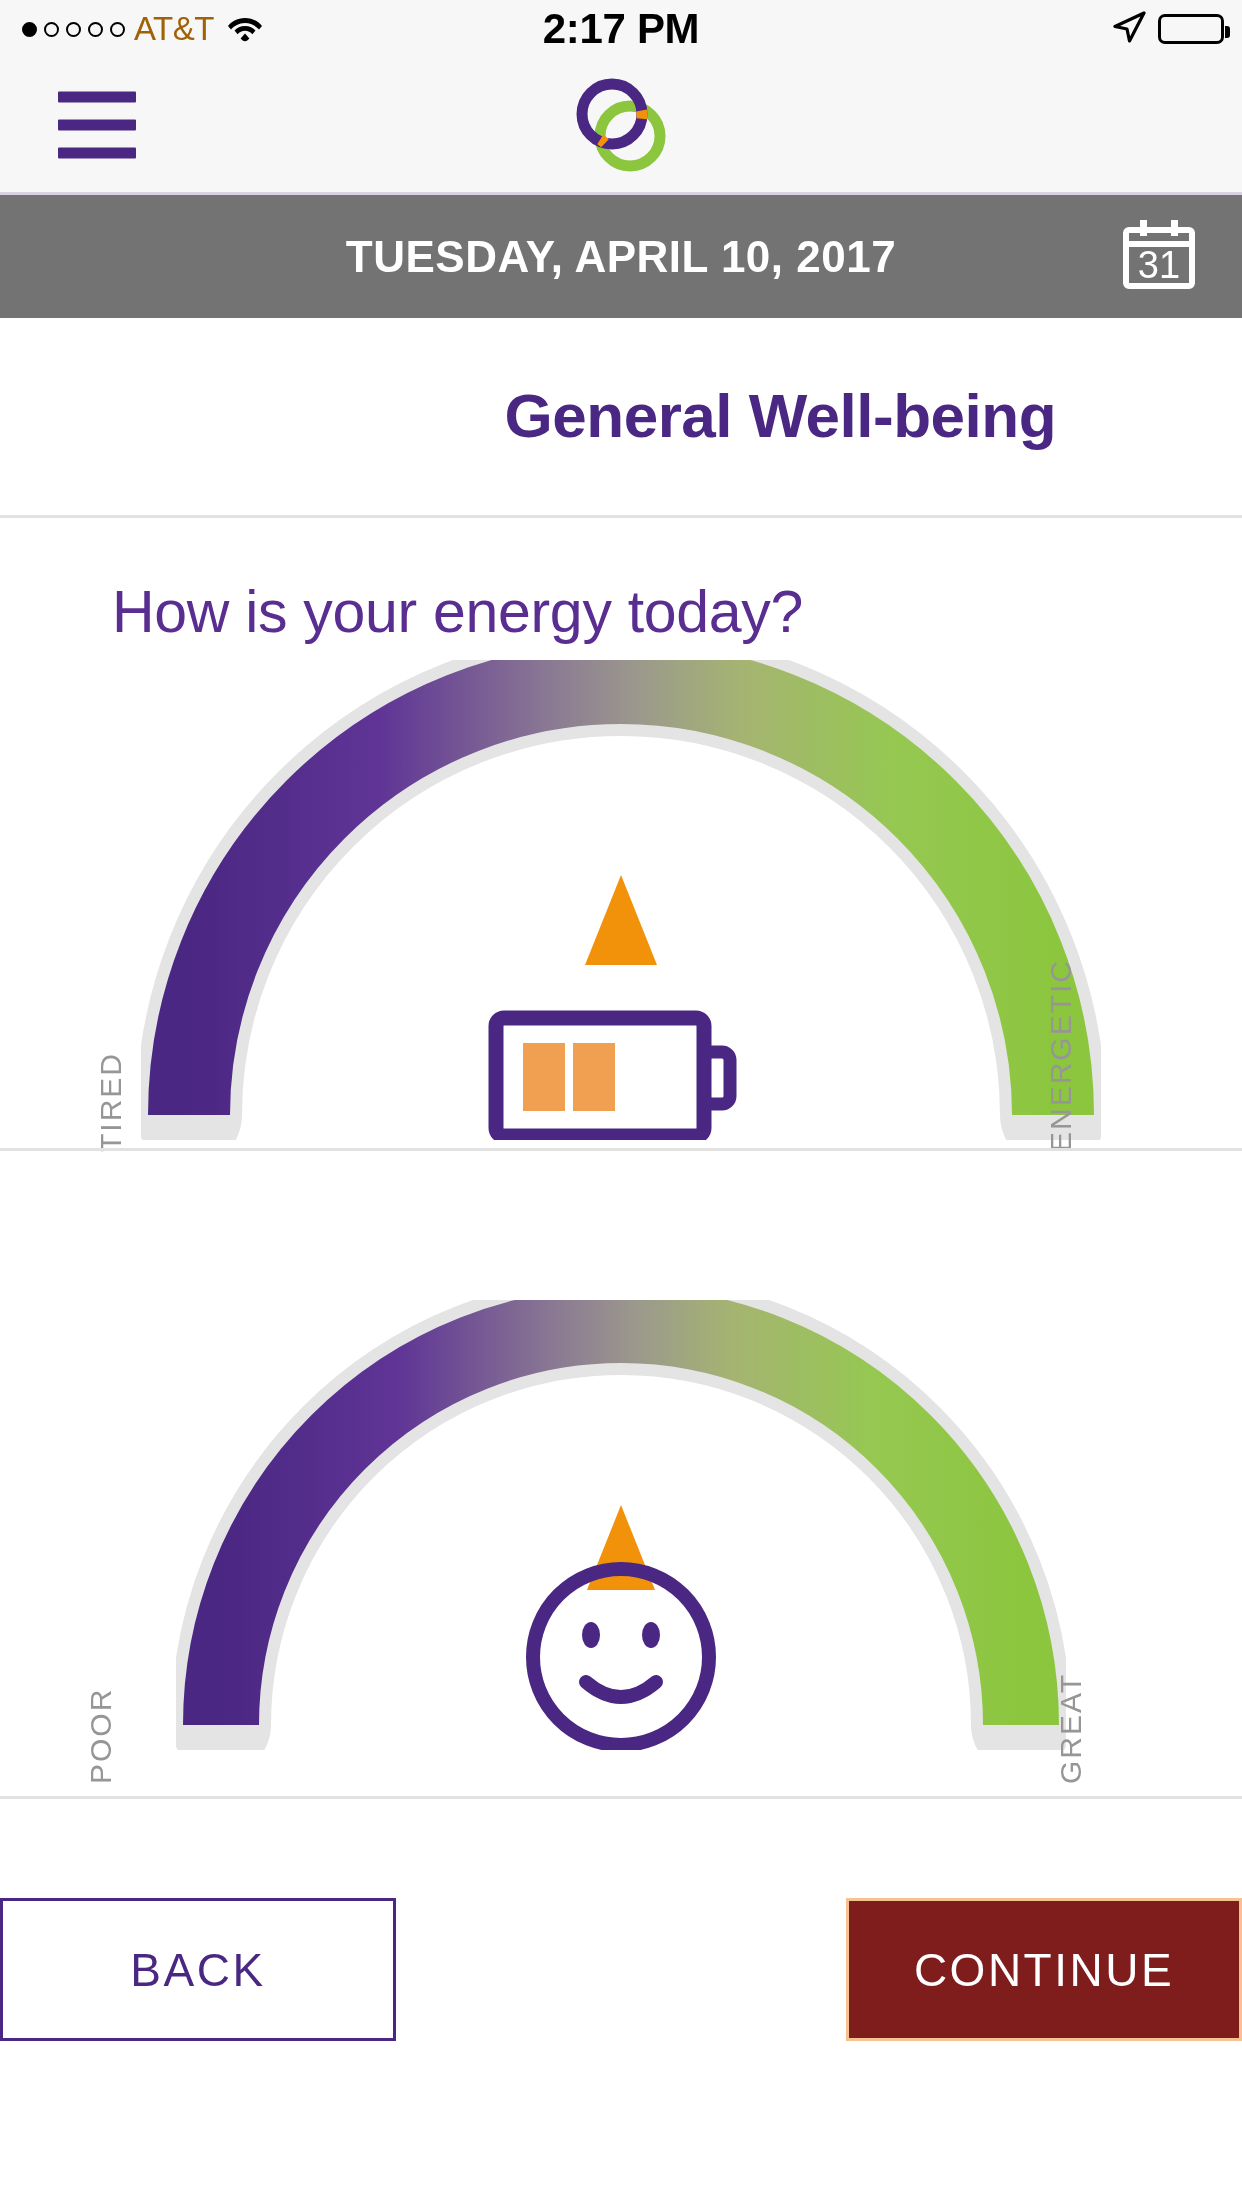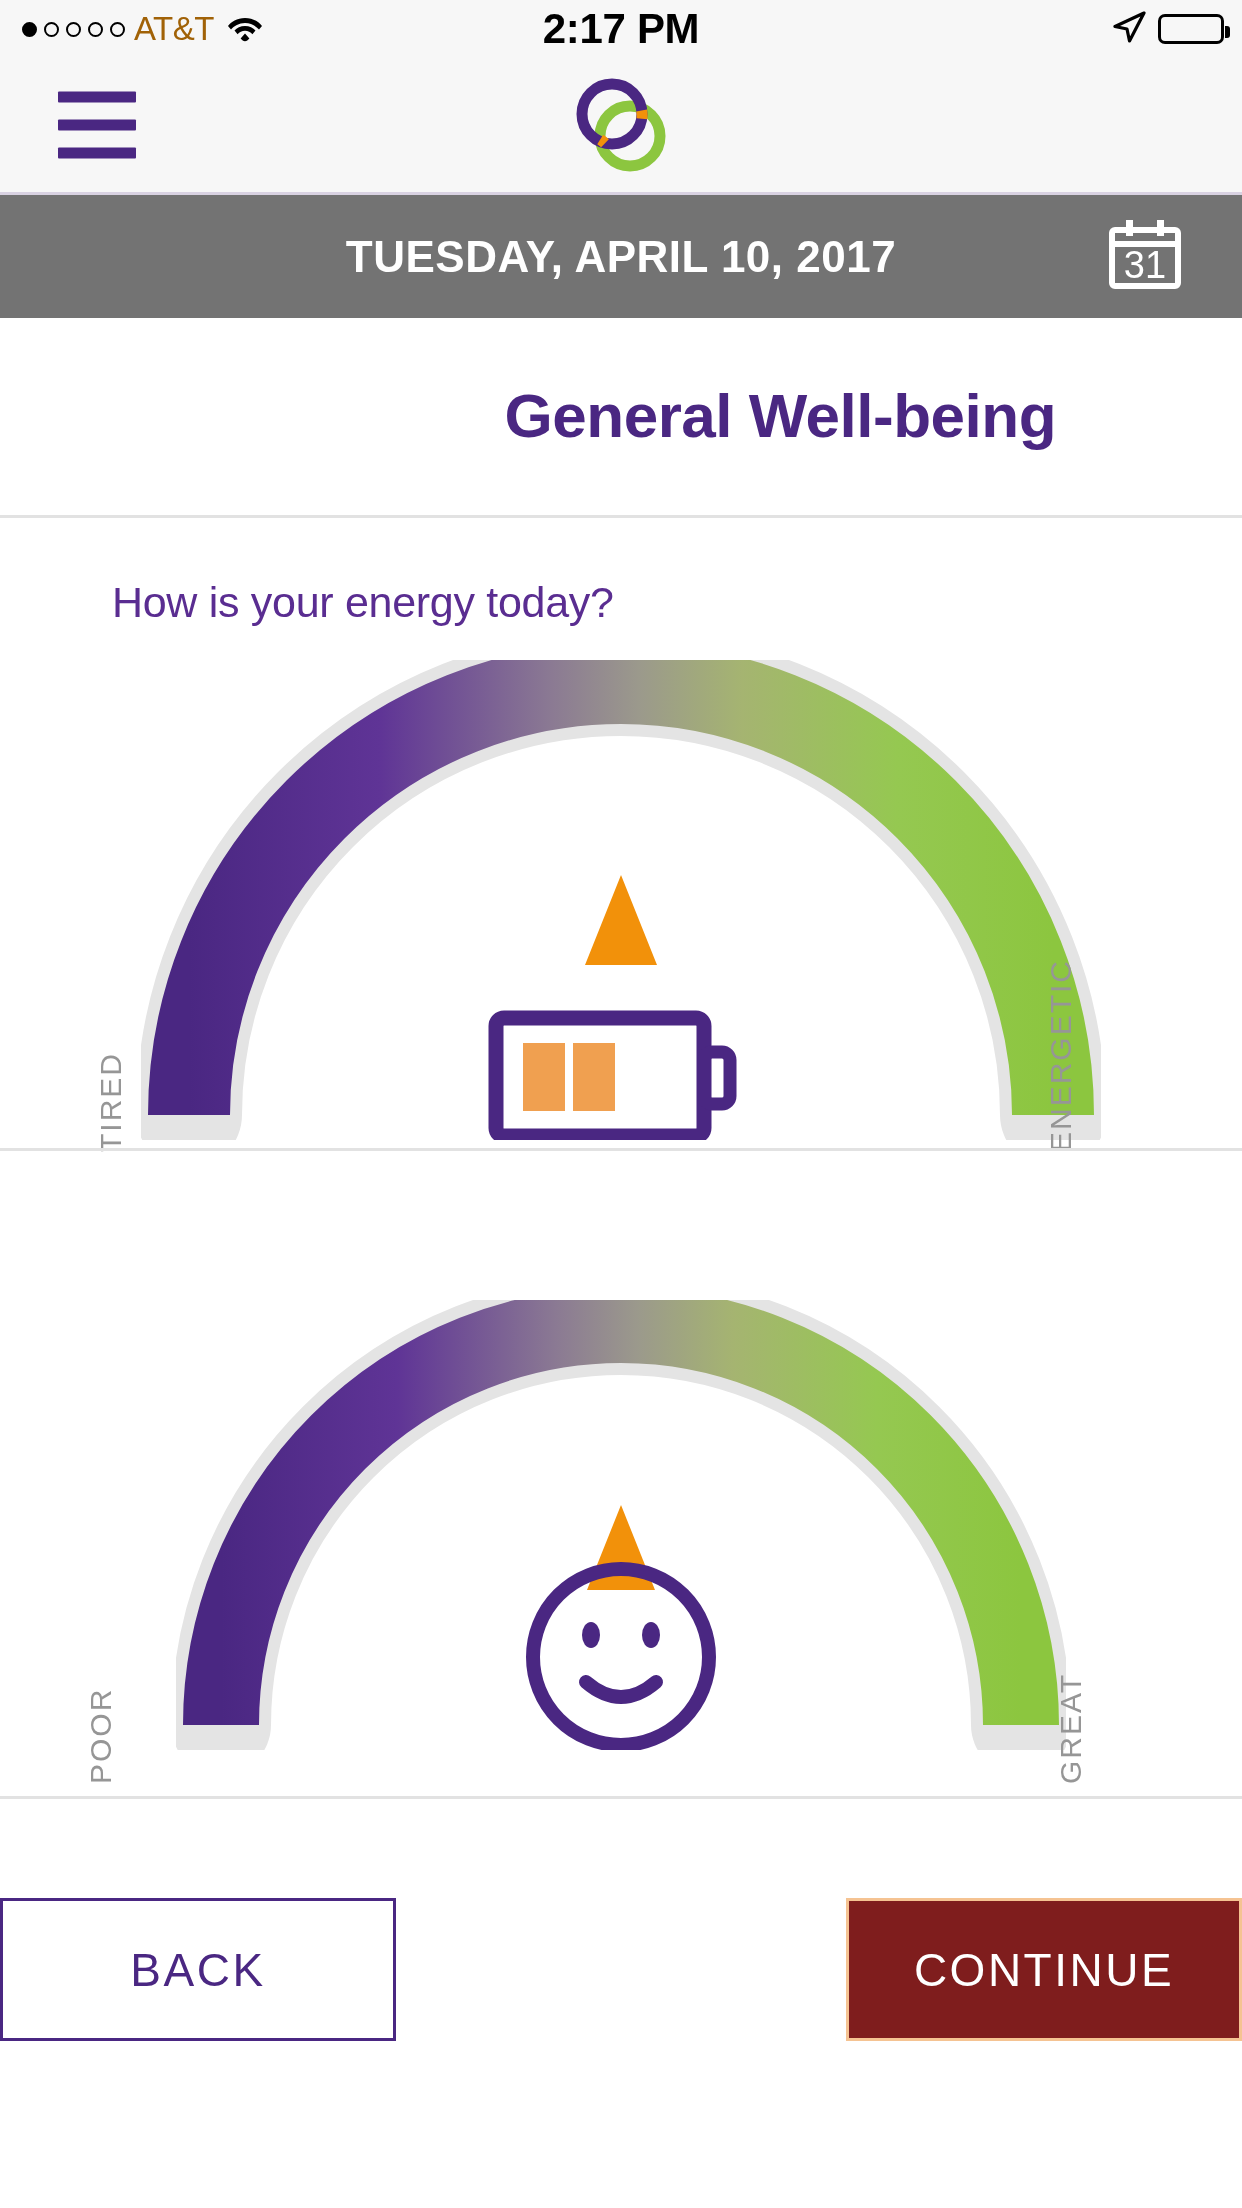--- a/index.html
+++ b/index.html
@@ -59,39 +59,39 @@
   .datebar {
     position:absolute; top:195px; left:0; width:1242px; height:123px;
     background:#737373;
     display:flex; align-items:center; justify-content:center;
   }
   .date-text {
     font-size:44px; font-weight:700; color:#ffffff;
     letter-spacing:0.5px;
   }
   .cal-icon {
-    position:absolute; right:58px; top:50%; transform:translateY(-50%);
+    position:absolute; right:44px; top:50%; transform:translateY(-50%);
     cursor:pointer;
   }
 
   
   .page-title {
     position:absolute; top:380px; left:0; width:1056px;
     text-align:right;
     font-size:62px; font-weight:700; color:#4a2782;
     letter-spacing:-0.5px;
   }
   .divider {
     position:absolute; left:0; width:1242px; height:3px; background:#e2e2e2;
   }
 
   
   .question {
     position:absolute; left:112px;
-    font-size:43px; font-weight:400; color:#5a2d91;
+    font-size:59px; font-weight:400; color:#5a2d91;
     letter-spacing:-0.3px;
   }
   .gauge-wrap { position:absolute; left:0; width:1242px; }
   .gauge-svg { display:block; margin:0 auto; }
 
   .gauge-label {
     position:absolute;
     font-size:30px; font-weight:400; color:#969696;
     letter-spacing:2px;
     white-space:nowrap;

